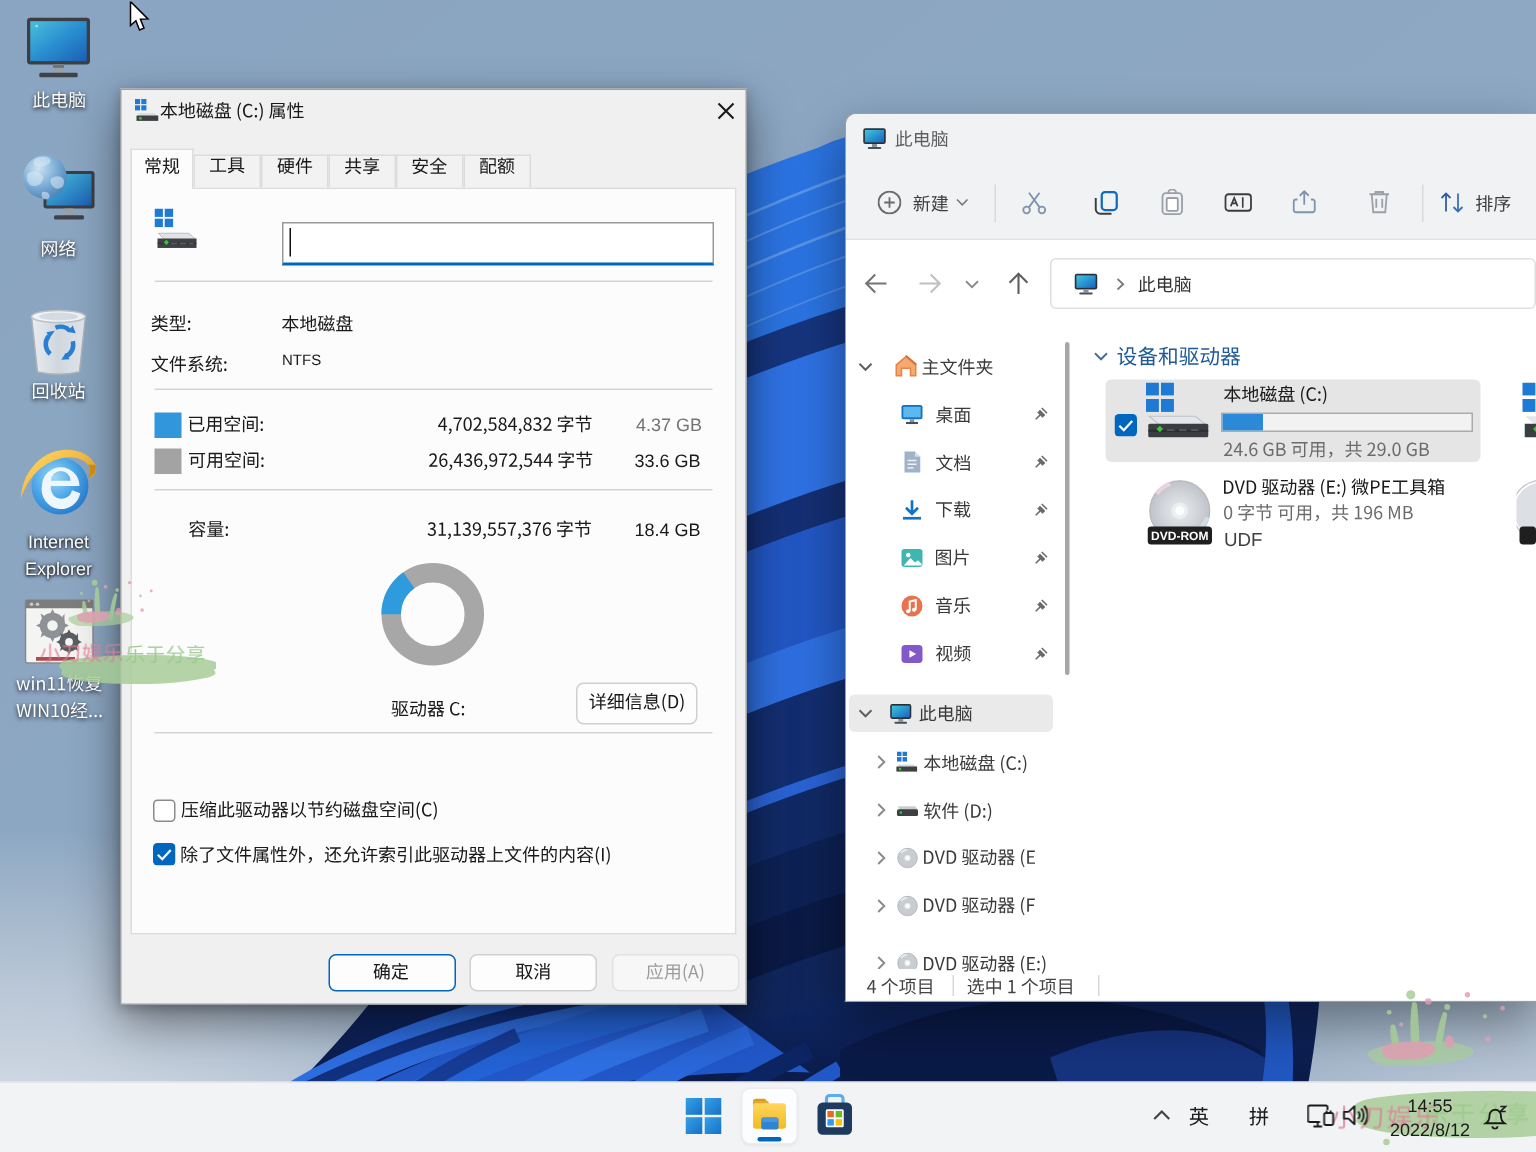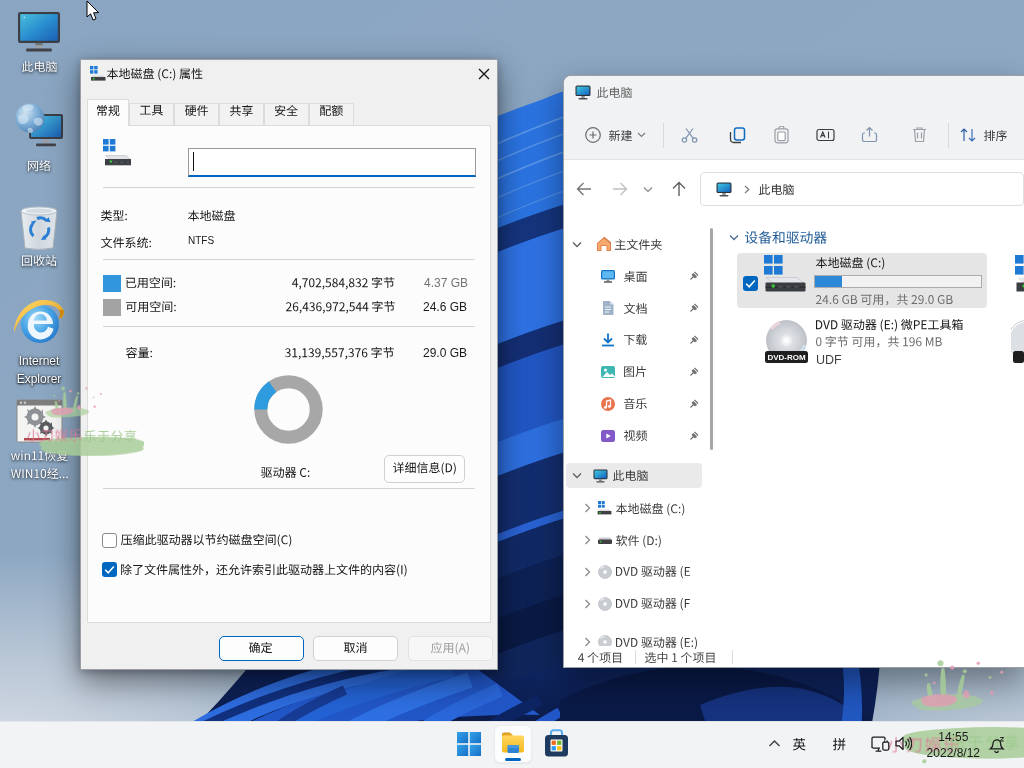--- a/index.html
+++ b/index.html
@@ -531,21 +531,21 @@
       <use href="#q54" x="3886"></use>
       <use href="#q55" x="4441"></use>
       <use href="#q53" x="4996"></use>
       <use href="#q56" x="5274"></use>
       <use href="#q52" x="5829"></use>
       <use href="#q52" x="6384"></use>
       <use href="#q59" x="7163"></use>
       <use href="#q60" x="8163"></use>
     </g>
   </svg>
-<div class="a" style="left:423px;top:299.5px;font-size:12px;color:#1a1a1a;z-index:3">24.6 GB</div>
+<div class="a" style="left:423px;top:299.5px;font-size:12px;color:#1a1a1a;z-index:3">33.6 GB</div>
 <div class="a" style="left:103px;top:326px;width:372px;height:1px;background:#d4d4d4;z-index:3"></div>
 <svg class="t" style="left:123.0px;top:344.0px;width:32.0px;height:17.1px" viewBox="0 0 32.0 17.1">
     <g transform="translate(2.56 13.16) scale(0.01200 -0.01200)" fill="#1a1a1a">
       <use href="#q64" x="0"></use>
       <use href="#q65" x="1000"></use>
       <use href="#q27" x="2000"></use>
     </g>
   </svg>
 <svg class="t" style="left:282.0px;top:344.0px;width:115.0px;height:18.4px" viewBox="0 0 115.0 18.4">
     <g transform="translate(2.65 13.16) scale(0.01200 -0.01200)" fill="#1a1a1a">
@@ -560,21 +560,21 @@
       <use href="#q56" x="3886"></use>
       <use href="#q54" x="4441"></use>
       <use href="#q53" x="4996"></use>
       <use href="#q58" x="5274"></use>
       <use href="#q54" x="5829"></use>
       <use href="#q62" x="6384"></use>
       <use href="#q59" x="7163"></use>
       <use href="#q60" x="8163"></use>
     </g>
   </svg>
-<div class="a" style="left:423px;top:345.5px;font-size:12px;color:#1a1a1a;z-index:3">29.0 GB</div>
+<div class="a" style="left:423px;top:345.5px;font-size:12px;color:#1a1a1a;z-index:3">18.4 GB</div>
 <svg class="a" style="left:254px;top:375px;z-index:3" width="69" height="69" viewBox="0 0 69 69">
 <circle cx="34.5" cy="34.5" r="27.7" fill="none" stroke="#a7a7a7" stroke-width="13"></circle>
 <path d="M 6.8,34.5 A 27.7,27.7 0 0 1 18.6,11.8" fill="none" stroke="#2e9bdf" stroke-width="13"></path>
 </svg>
 <svg class="t" style="left:258.0px;top:464.0px;width:54.4px;height:16.8px" viewBox="0 0 54.4 16.8">
     <g transform="translate(2.64 12.88) scale(0.01200 -0.01200)" fill="#1a1a1a">
       <use href="#q66" x="0"></use>
       <use href="#q67" x="1000"></use>
       <use href="#q68" x="2000"></use>
       <use href="#q26" x="3224"></use>

